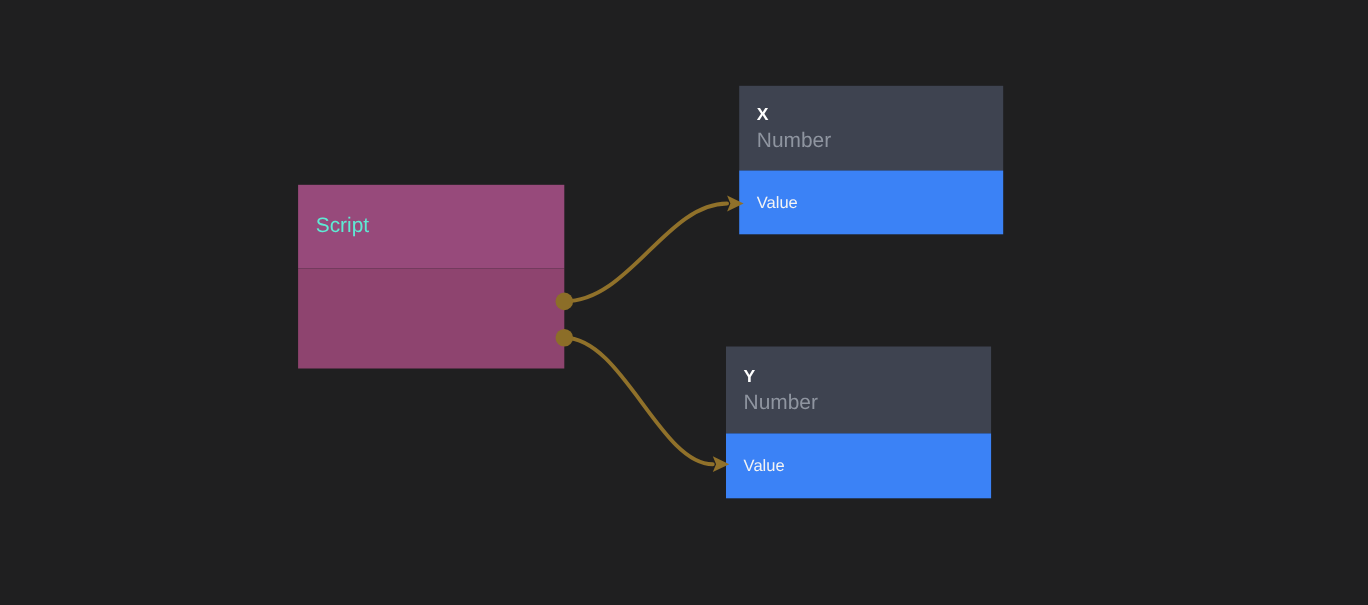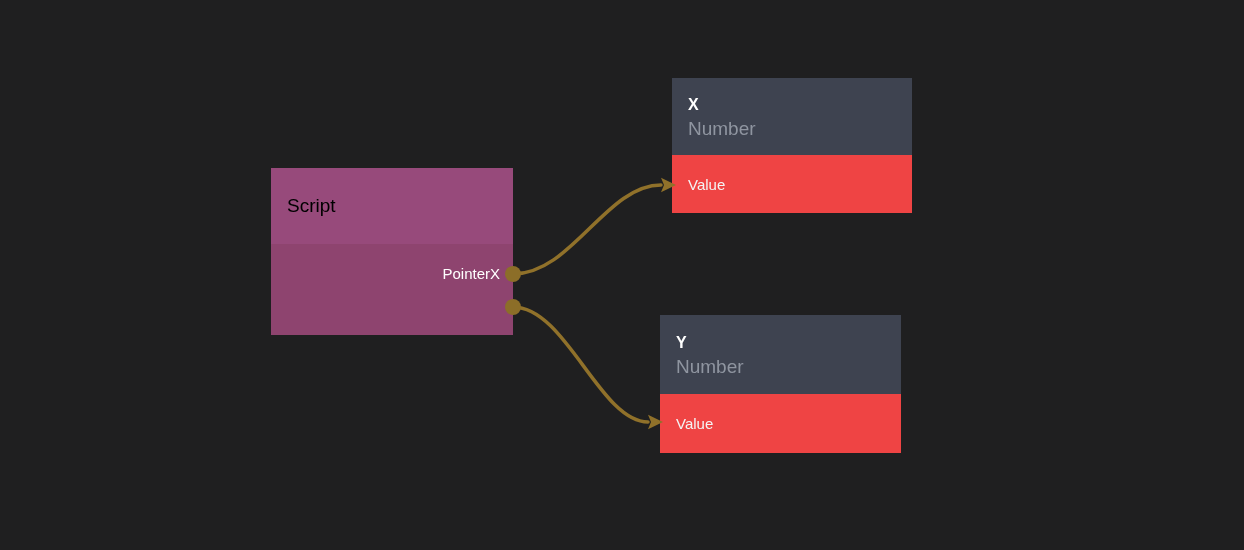--- a/index.html
+++ b/index.html
@@ -31,21 +31,21 @@
     font-size: 16px;
     font-weight: 600;
     line-height: 24px;
     letter-spacing: 0.2px;
   }
   .node-subtitle {
     font-size: 19px;
     font-weight: 400;
     line-height: 24px;
   }
-  .subtitle-script { color: #000000; }
+  .subtitle-script { color: #5eead4; }
   .subtitle-number { color: #8f95a0; }
 
   
   .node-pointer { left: 271px; top: 168px; width: 242px; height: 167px; }
   .node-pointer .node-header { height: 76px; background: #974a7b; }
   .node-pointer .node-body {
     height: 91px;
     background: #8e446f;
     padding-top: 13px;
     box-sizing: border-box;
@@ -54,21 +54,21 @@
     height: 33px;
     line-height: 33px;
     text-align: right;
     padding-right: 13px;
     color: #ffffff;
     font-size: 15px;
   }
 
   
   .node-dark .node-header { background: #3e4350; }
-  .node-dark .node-body  { background: #ef4444; }
+  .node-dark .node-body  { background: #3b82f6; }
   .node-x { left: 672px; top: 78px;  width: 240px; height: 135px; }
   .node-x .node-header { height: 77px; }
   .node-x .node-body   { height: 58px; }
   .node-y { left: 660px; top: 315px; width: 241px; height: 138px; }
   .node-y .node-header { height: 79px; }
   .node-y .node-body   { height: 59px; }
   .input-row {
     height: 100%;
     display: flex;
     align-items: center;
@@ -98,23 +98,20 @@
 </head>
 <body>
 
 <div class="canvas">
 
   <div class="node node-pointer">
     <div class="node-header">
       <div class="node-subtitle subtitle-script">Script</div>
     </div>
     <div class="node-body">
-      <div class="output-row">
-        <span>PointerX</span>
-      </div>
     </div>
   </div>
 
   <div class="node node-dark node-x">
     <div class="node-header">
       <div class="node-title">X</div>
       <div class="node-subtitle subtitle-number">Number</div>
     </div>
     <div class="node-body">
       <div class="input-row">

